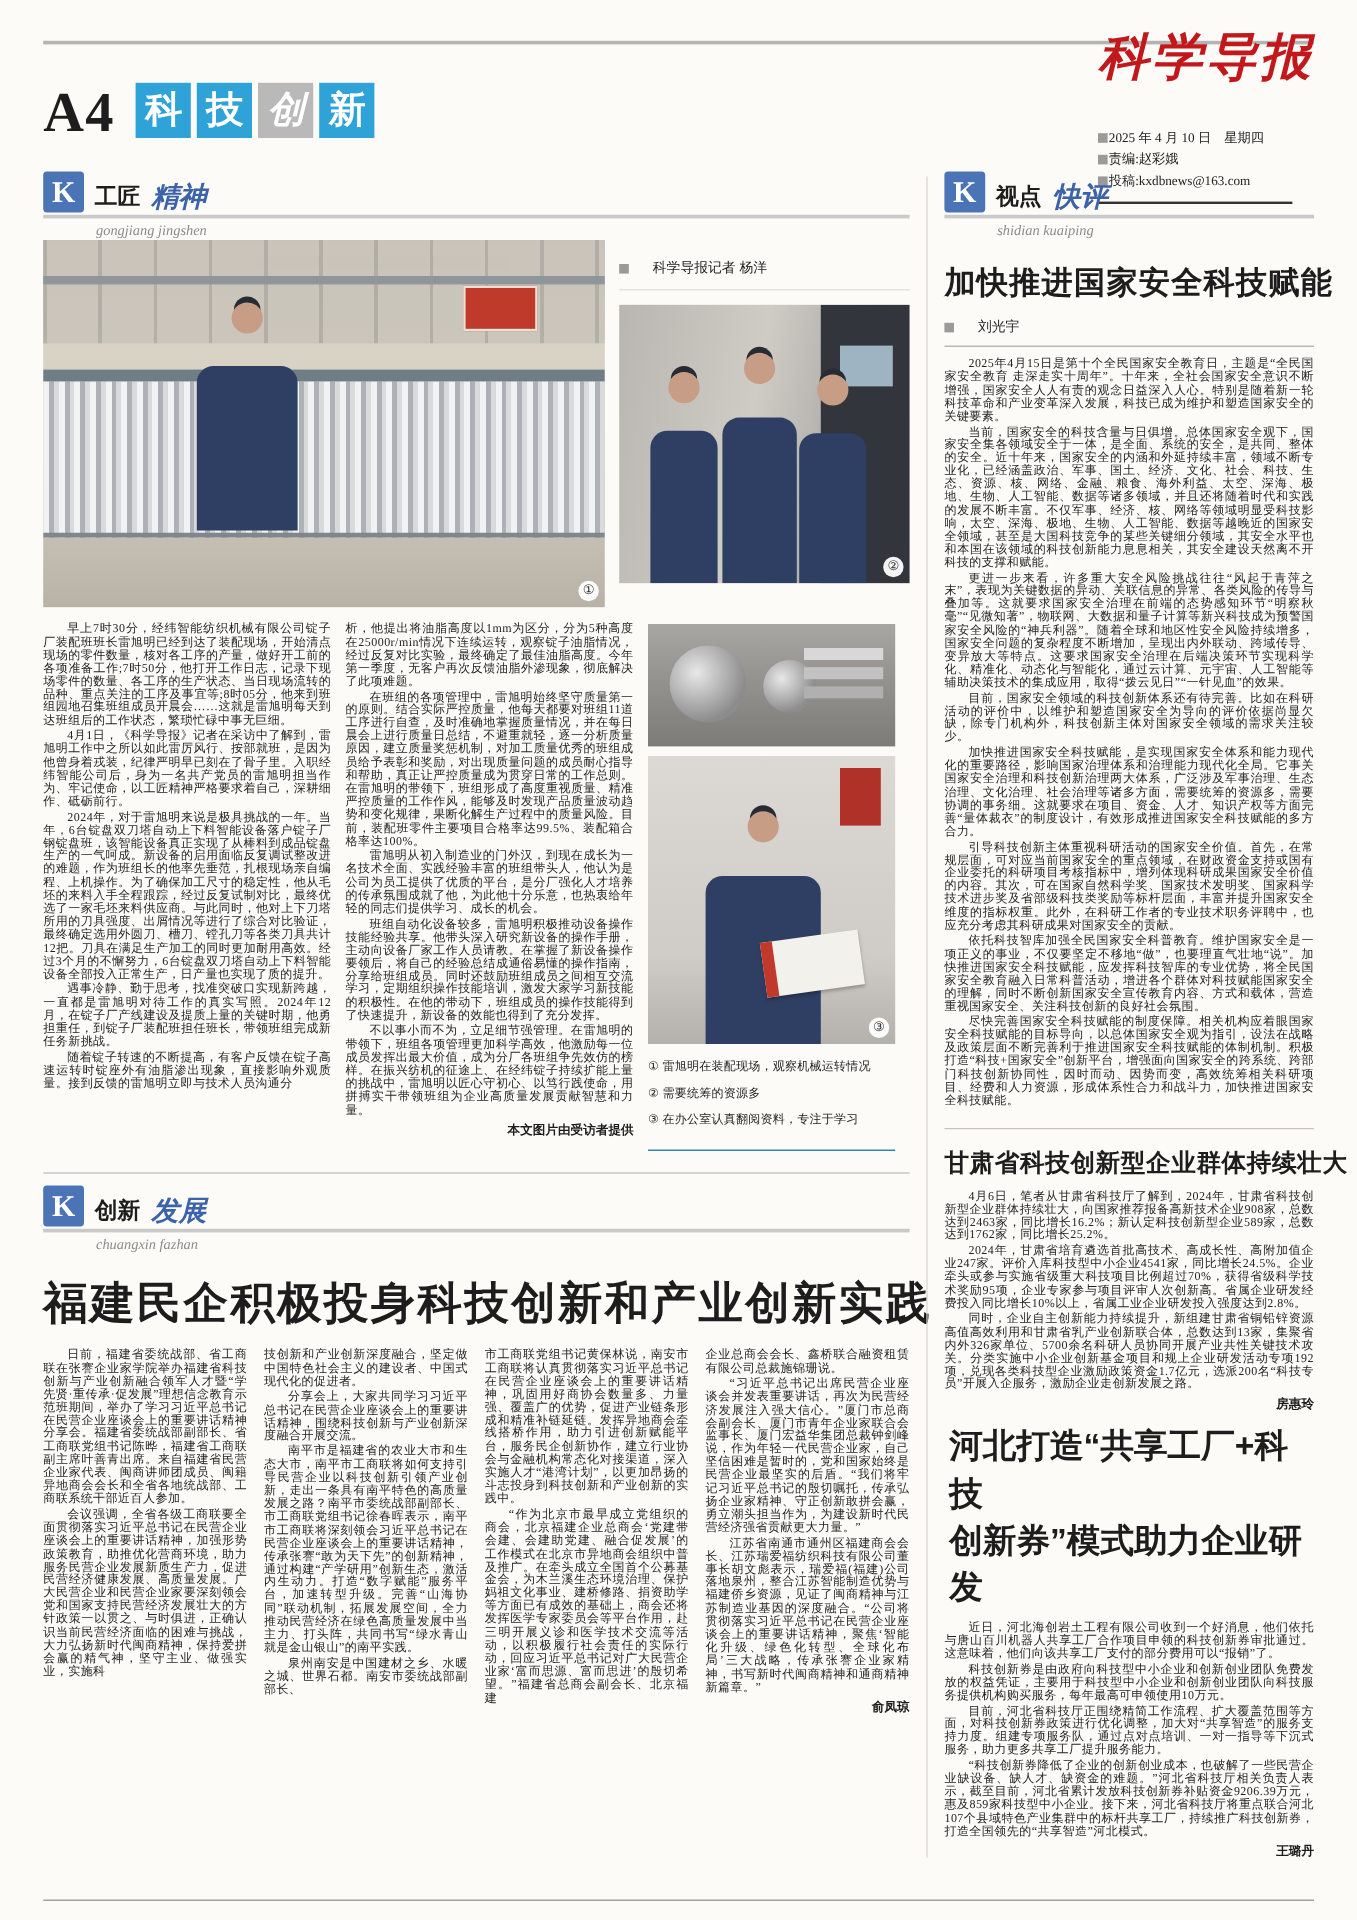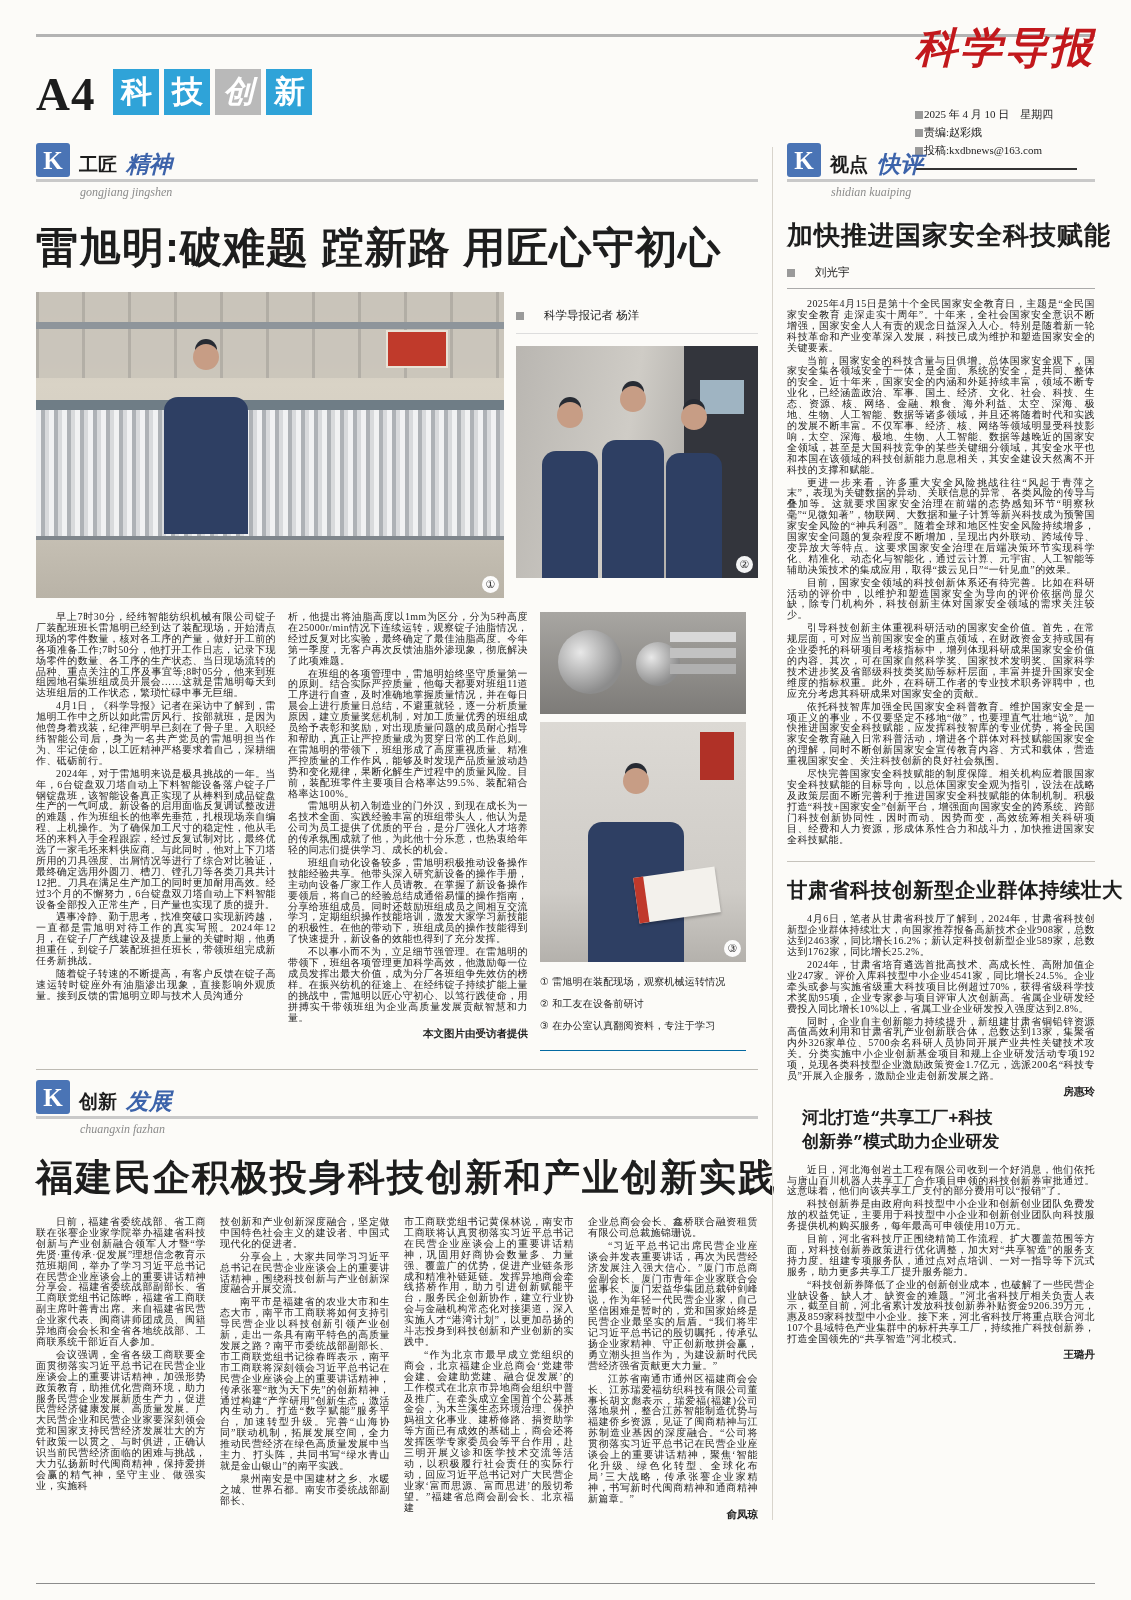--- a/index.html
+++ b/index.html
@@ -79,21 +79,21 @@
   
   .fj-headline { font-size:37px; font-weight:900; letter-spacing:2px; margin:16px 0 14px; font-family:"Liberation Serif","DejaVu Serif",serif; white-space:nowrap; }
   .fj-cols { display:flex; gap:14px; }
   .fj-col { width:170px; flex:0 0 auto; }
   .sig { text-align:right; font-family:"Liberation Sans",sans-serif; font-weight:bold; font-size:10.5px; margin:3px 0 8px; }
   
   .op-headline { font-family:"Liberation Sans","DejaVu Sans",sans-serif; font-weight:700; font-size:26px; letter-spacing:1px; margin:18px 0 12px; white-space:nowrap; }
   .op-byline { border-bottom:1px solid #aaa; padding-bottom:8px; margin-bottom:10px; }
   .right-divider { border:0; border-top:1px solid #c6c3bc; margin:16px 0 14px; }
   .gs-headline { font-family:"Liberation Sans",sans-serif; font-weight:800; font-size:20.5px; letter-spacing:.5px; margin:2px 0 10px; white-space:nowrap; }
-  .hb-headline { font-family:Liberation Mono, monospace; font-weight:800; font-size:17px; line-height:1.4; margin:6px 15px 10px; }
+  .hb-headline { font-family:Liberation Sans, sans-serif; font-weight:800; font-size:28px; line-height:1.4; margin:6px 4px 10px; }
   .bottom-rule { position:absolute; left:36px; right:36px; bottom:16px; border-top:1.5px solid #8c8c8c; }
 </style>
 </head>
 <body>
 
 <div class="page">
 
   <div class="header">
     <div class="header-left">
       <div class="page-no">A4</div>
@@ -128,21 +128,20 @@
     <div class="col-left">
 
       <section>
         <div class="badge-row">
           <div class="k-badge">K</div>
           <div class="badge-title">工匠</div>
           <div class="badge-title-accent">精神</div>
         </div>
         <div class="badge-pinyin">gongjiang jingshen</div>
 
-        <h1 class="lead-headline">雷旭明:破难题  蹚新路  用匠心守初心</h1>
 
         <div class="photos-top">
           <div class="photo photo1">
             <div class="ph-ceiling"></div>
             <div class="ph-beam"></div>
             <div class="ph-sign"></div>
             <div class="ph-rack"></div>
             <div class="ph-spindles"></div>
             <div class="worker w1">
               <div class="w-head"></div>
@@ -203,21 +202,21 @@
               <div class="ph-poster"></div>
               <div class="worker p4">
                   <div class="w-head"></div>
                   <div class="w-body"></div>
                 </div>
               <div class="ph-book"></div>
               <span class="photo-marker">③</span>
             </div>
             <div class="captions">
                 <p class="caption">① 雷旭明在装配现场，观察机械运转情况</p>
-                <p class="caption">② 和工友在设备前研讨</p>
+                <p class="caption">② 需要统筹的资源多</p>
                 <p class="caption">③ 在办公室认真翻阅资料，专注于学习</p>
               </div>
           </div>
         </div>
       </section>
 
       <hr class="sect-divider">
 
       <section>
         <div class="badge-row">
@@ -271,20 +270,21 @@
         <h2 class="op-headline">加快推进国家安全科技赋能</h2>
         <div class="byline op-byline">
           <span class="sq"></span>
           <span>刘光宇</span>
         </div>
         <div>
             <p class="para">2025年4月15日是第十个全民国家安全教育日，主题是“全民国家安全教育 走深走实十周年”。十年来，全社会国家安全意识不断增强，国家安全人人有责的观念日益深入人心。特别是随着新一轮科技革命和产业变革深入发展，科技已成为维护和塑造国家安全的关键要素。</p>
             <p class="para">当前，国家安全的科技含量与日俱增。总体国家安全观下，国家安全集各领域安全于一体，是全面、系统的安全，是共同、整体的安全。近十年来，国家安全的内涵和外延持续丰富，领域不断专业化，已经涵盖政治、军事、国土、经济、文化、社会、科技、生态、资源、核、网络、金融、粮食、海外利益、太空、深海、极地、生物、人工智能、数据等诸多领域，并且还将随着时代和实践的发展不断丰富。不仅军事、经济、核、网络等领域明显受科技影响，太空、深海、极地、生物、人工智能、数据等越晚近的国家安全领域，甚至是大国科技竞争的某些关键细分领域，其安全水平也和本国在该领域的科技创新能力息息相关，其安全建设天然离不开科技的支撑和赋能。</p>
             <p class="para">更进一步来看，许多重大安全风险挑战往往“风起于青萍之末”，表现为关键数据的异动、关联信息的异常、各类风险的传导与叠加等。这就要求国家安全治理在前端的态势感知环节“明察秋毫”“见微知著”，物联网、大数据和量子计算等新兴科技成为预警国家安全风险的“神兵利器”。随着全球和地区性安全风险持续增多，国家安全问题的复杂程度不断增加，呈现出内外联动、跨域传导、变异放大等特点。这要求国家安全治理在后端决策环节实现科学化、精准化、动态化与智能化，通过云计算、元宇宙、人工智能等辅助决策技术的集成应用，取得“拨云见日”“一针见血”的效果。</p>
             <p class="para">目前，国家安全领域的科技创新体系还有待完善。比如在科研活动的评价中，以维护和塑造国家安全为导向的评价依据尚显欠缺，除专门机构外，科技创新主体对国家安全领域的需求关注较少。</p>
+            <p class="para">加快推进国家安全科技赋能，是实现国家安全体系和能力现代化的重要路径，影响国家治理体系和治理能力现代化全局。它事关国家安全治理和科技创新治理两大体系，广泛涉及军事治理、生态治理、文化治理、社会治理等诸多方面，需要统筹的资源多，需要协调的事务细。这就要求在项目、资金、人才、知识产权等方面完善“量体裁衣”的制度设计，有效形成推进国家安全科技赋能的多方合力。</p>
             <p class="para">引导科技创新主体重视科研活动的国家安全价值。首先，在常规层面，可对应当前国家安全的重点领域，在财政资金支持或国有企业委托的科研项目考核指标中，增列体现科研成果国家安全价值的内容。其次，可在国家自然科学奖、国家技术发明奖、国家科学技术进步奖及省部级科技类奖励等标杆层面，丰富并提升国家安全维度的指标权重。此外，在科研工作者的专业技术职务评聘中，也应充分考虑其科研成果对国家安全的贡献。</p>
             <p class="para">依托科技智库加强全民国家安全科普教育。维护国家安全是一项正义的事业，不仅要坚定不移地“做”，也要理直气壮地“说”。加快推进国家安全科技赋能，应发挥科技智库的专业优势，将全民国家安全教育融入日常科普活动，增进各个群体对科技赋能国家安全的理解，同时不断创新国家安全宣传教育内容、方式和载体，营造重视国家安全、关注科技创新的良好社会氛围。</p>
             <p class="para">尽快完善国家安全科技赋能的制度保障。相关机构应着眼国家安全科技赋能的目标导向，以总体国家安全观为指引，设法在战略及政策层面不断完善利于推进国家安全科技赋能的体制机制。积极打造“科技+国家安全”创新平台，增强面向国家安全的跨系统、跨部门科技创新协同性，因时而动、因势而变，高效统筹相关科研项目、经费和人力资源，形成体系性合力和战斗力，加快推进国家安全科技赋能。</p>
           </div>
       </section>
 
       <hr class="right-divider">
 
       <section>
         <h3 class="gs-headline">甘肃省科技创新型企业群体持续壮大</h3>

